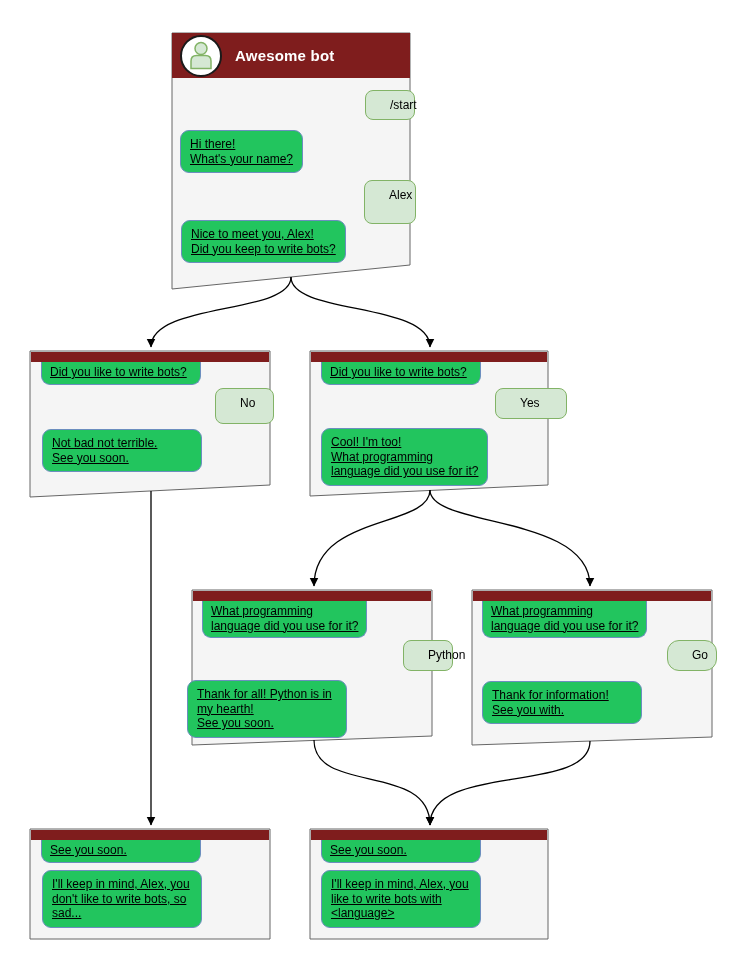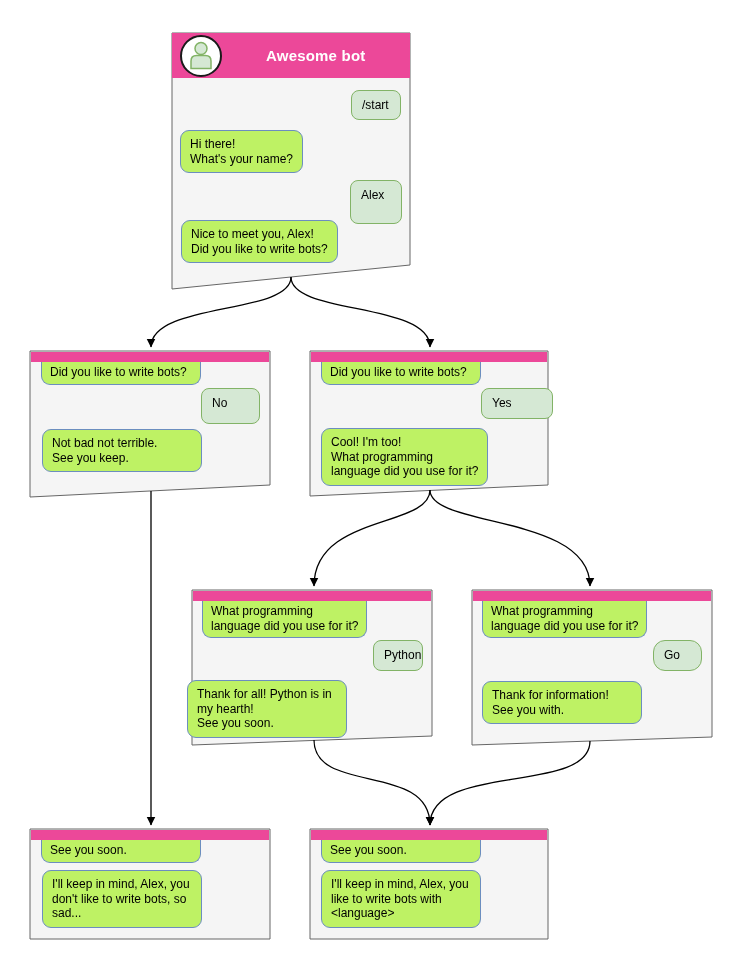--- a/index.html
+++ b/index.html
@@ -3,44 +3,44 @@
 <meta charset="utf-8">
 <style>
   html,body { margin:0; padding:0; background:#ffffff; }
   body { font-family: "Liberation Sans", "DejaVu Sans", sans-serif; color:#000; }
   #canvas {
     position:relative; width:743px; height:971px; background:#ffffff; overflow:hidden;
   }
   #wires { position:absolute; left:0; top:0; width:743px; height:971px; z-index:0; }
   .node-group { display:contents; }
   .hdr {
-    position:absolute; background:#ec4899; z-index:1;gap:31px;
+    position:absolute; background:#7f1d1d; z-index:1;
   }
   .hdr-main {
     display:flex; align-items:center; box-sizing:border-box; padding-left:8px;
   }
   .hdr-title {
     color:#ffffff; font-weight:bold; font-size:15px; margin-left:13px; letter-spacing:0.2px;
   }
   .avatar { width:42px; height:42px; flex:0 0 auto; }
   .bubble {
     position:absolute; z-index:2; font-size:12px; line-height:1.22;
     white-space:pre-line; box-sizing:border-box;
   }
   .bot {
-    background:#bef264; border:1px solid #6C8EBF; border-radius:9px;
-    padding:6px 9px; width:max-content;
+    background:#22c55e; border:1px solid #6C8EBF; border-radius:9px;
+    padding:6px 9px; width:max-content;text-decoration:underline;
   }
   .w160 { min-width:160px; }
   .attached {
     border-radius:0 0 9px 9px; border-top:none; padding:3px 8px 4px 8px;
   }
   .user {
     background:#D5E8D4; border:1px solid #82B366; border-radius:8px;
-    padding:7px 10px; text-align:left;
+    padding:7px 24px; text-align:left;margin-left:14px;
   }
 </style>
 </head>
 <body>
 
 <div id="canvas">
 
   
   <svg id="wires" viewBox="0 0 743 971" xmlns="http://www.w3.org/2000/svg">
     <defs>
@@ -74,48 +74,48 @@
         <circle cx="21" cy="13.5" r="6" fill="#d5e8d4" stroke="#82b366" stroke-width="1.5"></circle>
         <path d="M11 33.5 L11 26 Q11 20.5 16.5 20.5 L25.5 20.5 Q31 20.5 31 26 L31 33.5 Z" fill="#d5e8d4" stroke="#82b366" stroke-width="1.5"></path>
       </svg>
       <span class="hdr-title">Awesome bot</span>
     </div>
     <div class="bubble user" style="left:351px; top:90px; width:50px; height:30px;">/start</div>
     <div class="bubble bot" style="left:180px; top:130px;">Hi there!
 What's your name?</div>
     <div class="bubble user" style="left:350px; top:180px; width:52px; height:44px;">Alex</div>
     <div class="bubble bot" style="left:181px; top:220px;">Nice to meet you, Alex!
-Did you like to write bots?</div>
+Did you keep to write bots?</div>
   </div>
 
   
   <div class="node-group">
     <div class="hdr" style="left:31px; top:352px; width:238px; height:10px;"></div>
     <div class="bubble bot attached w160" style="left:41px; top:362px;">Did you like to write bots?</div>
     <div class="bubble user" style="left:201px; top:388px; width:59px; height:36px;">No</div>
     <div class="bubble bot w160" style="left:42px; top:429px;">Not bad not terrible.
-See you keep.</div>
+See you soon.</div>
   </div>
 
   
   <div class="node-group">
     <div class="hdr" style="left:311px; top:352px; width:236px; height:10px;"></div>
     <div class="bubble bot attached w160" style="left:321px; top:362px;">Did you like to write bots?</div>
     <div class="bubble user" style="left:481px; top:388px; width:72px; height:31px;">Yes</div>
     <div class="bubble bot w160" style="left:321px; top:428px;">Cool! I'm too!
 What programming
 language did you use for it?</div>
   </div>
 
   
   <div class="node-group">
     <div class="hdr" style="left:193px; top:591px; width:238px; height:10px;"></div>
     <div class="bubble bot attached w160" style="left:202px; top:601px;">What programming
 language did you use for it?</div>
-    <div class="bubble user" style="left:373px; top:640px; width:50px; height:31px;">Python</div>
+    <div class="bubble user" style="left:389px; top:640px; width:50px; height:31px;">Python</div>
     <div class="bubble bot w160" style="left:187px; top:680px;">Thank for all! Python is in
 my hearth!
 See you soon.</div>
   </div>
 
   
   <div class="node-group">
     <div class="hdr" style="left:473px; top:591px; width:238px; height:10px;"></div>
     <div class="bubble bot attached w160" style="left:482px; top:601px;">What programming
 language did you use for it?</div>

